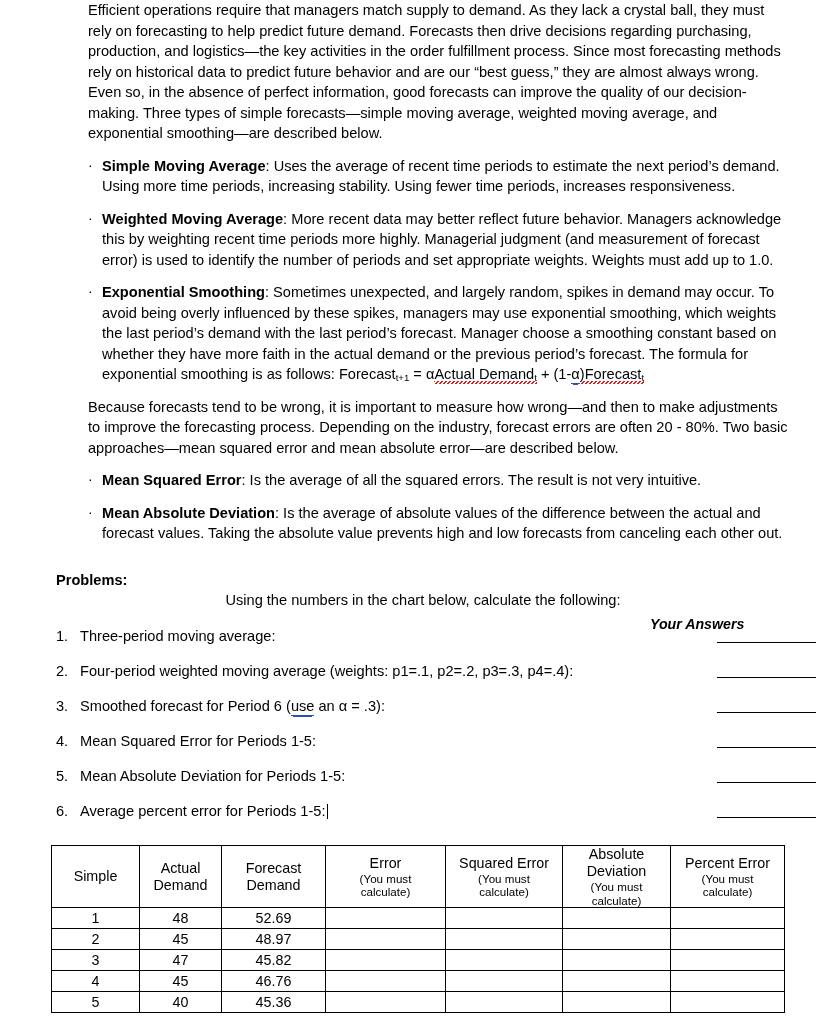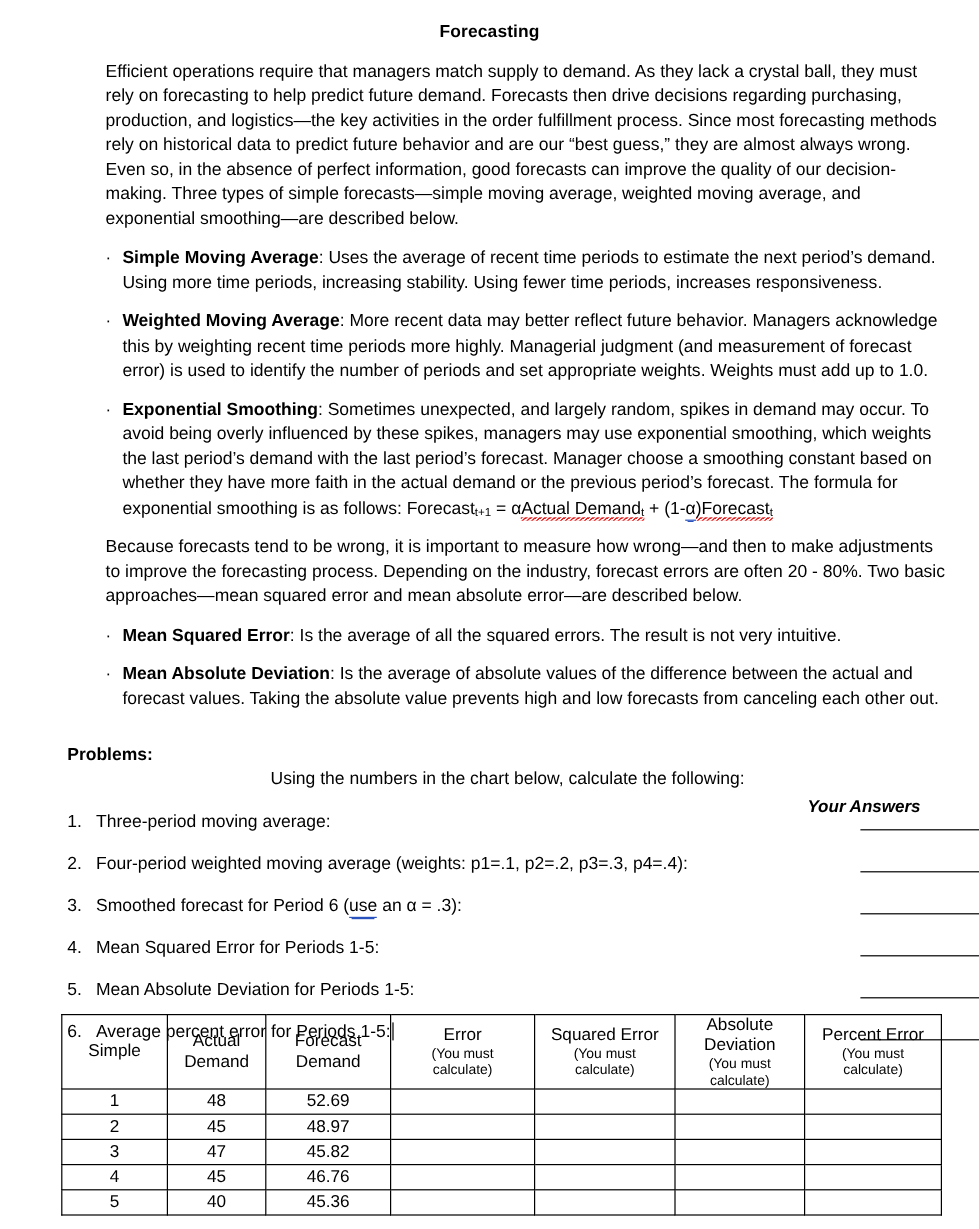--- a/index.html
+++ b/index.html
@@ -115,21 +115,20 @@
     line-height: 20px;
     margin: 0 0 4px 0;
     text-align: center;
   }
 
   .your-answers {
     position: absolute;
     right: 26px;
     top: 45px;
     width: 140px;
-    text-align: center;
     font-style: italic;
     font-weight: bold;
     font-size: 14.2px;
     line-height: 18px;
   }
 
   ol.qlist {
     list-style: none;
     margin: 16px 0 0 0;
     padding: 0;
@@ -216,21 +215,20 @@
   col.c-error    { width: 120px; }
   col.c-sqerr    { width: 117px; }
   col.c-absdev   { width: 108px; }
   col.c-pcterr   { width: 114px; }
 </style>
 </head>
 <body>
 
 <div class="page">
 
-  <div class="doc-title">Forecasting</div>
 
   <div class="body-wrap">
 
     <p class="para">Efficient operations require that managers match supply to demand. As they lack a crystal ball, they must rely on forecasting to help predict future demand. Forecasts then drive decisions regarding purchasing, production, and logistics—the key activities in the order fulfillment process. Since most forecasting methods rely on historical data to predict future behavior and are our “best guess,” they are almost always wrong. Even so, in the absence of perfect information, good forecasts can improve the quality of our decision-making. Three types of simple forecasts—simple moving average, weighted moving average, and exponential smoothing—are described below.</p>
 
     <ul class="bullets">
       <li>
         <span class="bullet-dot">·</span><span class="term">Simple Moving Average</span><span>: Uses the average of recent time periods to estimate the next period’s demand. Using more time periods, increasing stability. Using fewer time periods, increases responsiveness.</span>
       </li>
       <li>

